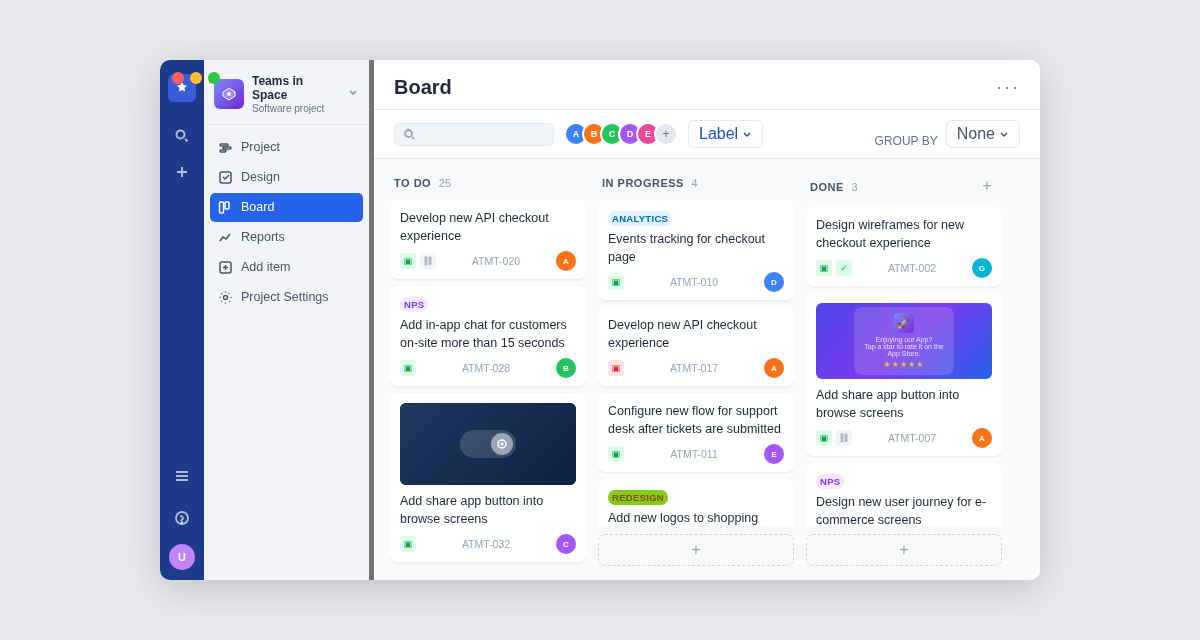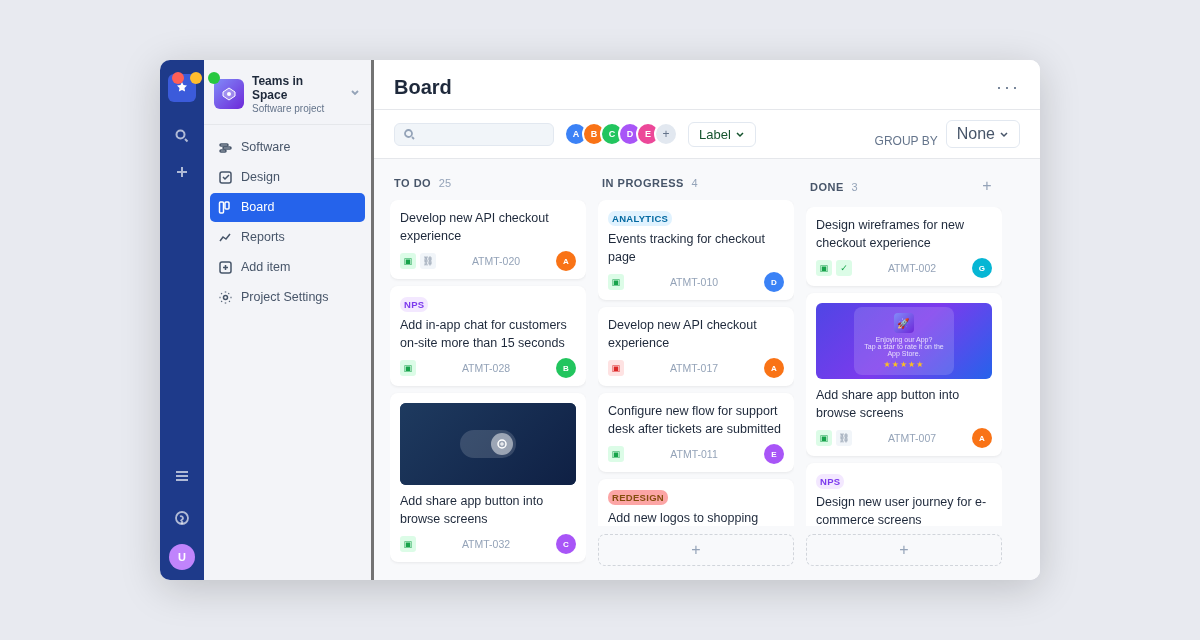--- a/index.html
+++ b/index.html
@@ -80,21 +80,21 @@
       border-radius: 50%;
       background: #c084fc;
       overflow: hidden;
       display: flex; align-items: center; justify-content: center;
       font-size: 11px; color: #fff; font-weight: 600;
     }
     
     .sidebar {
       width: 170px;
       background: #f3f4f8;
-      border-right: 3px solid #737373;
+      border-right: 5px solid #737373;
       display: flex;
       flex-direction: column;
       padding: 0;
       flex-shrink: 0;
     }
     .sidebar-project {
       display: flex;
       align-items: center;
       padding: 14px 10px 10px;
       gap: 8px;
@@ -181,21 +181,21 @@
       width: 24px; height: 24px; border-radius: 50%;
       background: #e2e8f0;
       border: 2px solid #fff;
       margin-left: -6px;
       display: flex; align-items: center; justify-content: center;
       font-size: 12px; color: #64748b; cursor: pointer;
     }
     .label-btn {
       display: flex; align-items: center; gap: 4px;
       padding: 4px 10px; border: 1px solid #e2e8f0;
-      border-radius: 6px; font-size: 13px; color: #14532d;
+      border-radius: 6px; font-size: 16px; color: #1d4ed8;
       cursor: pointer; background: #fff;
     }
     .group-by {
       margin-left: auto;
       display: flex; align-items: flex-end; gap: 8px;
       font-size: 12px; color: #64748b;
     }
     .none-btn {
       display: flex; align-items: center; gap: 4px;
       padding: 4px 10px; border: 1px solid #e2e8f0;
@@ -265,21 +265,21 @@
       display: inline-block;
       font-size: 9.5px;
       font-weight: 600;
       padding: 2px 4px;
       border-radius: 7px;
       margin-bottom: 5px;
       letter-spacing: 0.3px;
     }
     .tag.analytics { background: #e0f2fe; color: #0369a1; }
     .tag.nps { background: #f3e8ff; color: #7c3aed; }
-    .tag.redesign { background: #fca5a5; color: #854d0e; }
+    .tag.redesign { background: #84cc16; color: #854d0e; }
     
     .card-image {
       width: 100%;
       height: 82px;
       border-radius: 6px;
       overflow: hidden;
       margin-bottom: 8px;
       background: #1e3a5f;
       display: flex;
       align-items: center;
@@ -393,21 +393,21 @@
         </div>
       </div>
 
       <div class="sidebar-nav">
         <div class="nav-item">
           <svg viewBox="0 0 15 15" fill="none" stroke="currentColor" stroke-width="1.5">
             <rect x="2" y="4" width="8" height="2" rx="1"></rect>
             <rect x="5" y="7" width="8" height="2" rx="1"></rect>
             <rect x="2" y="10" width="6" height="2" rx="1"></rect>
           </svg>
-          <span>Software</span>
+          <span>Project</span>
         </div>
         <div class="nav-item">
           <svg viewBox="0 0 15 15" fill="none" stroke="currentColor" stroke-width="1.5">
             <rect x="2" y="2" width="11" height="11" rx="2"></rect>
             <path d="M5 7l2 2 4-4"></path>
           </svg>
           <span>Design</span>
         </div>
         <div class="nav-item active">
           <svg viewBox="0 0 15 15" fill="none" stroke="currentColor" stroke-width="1.5">

